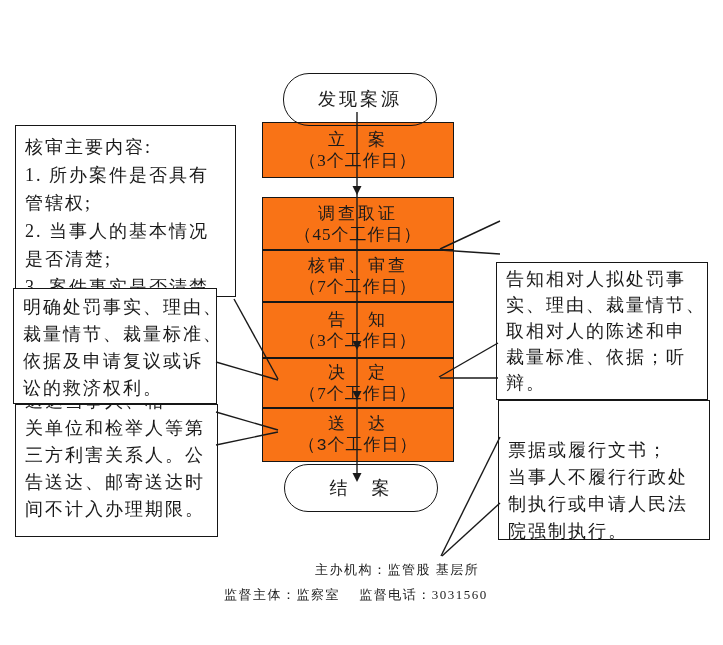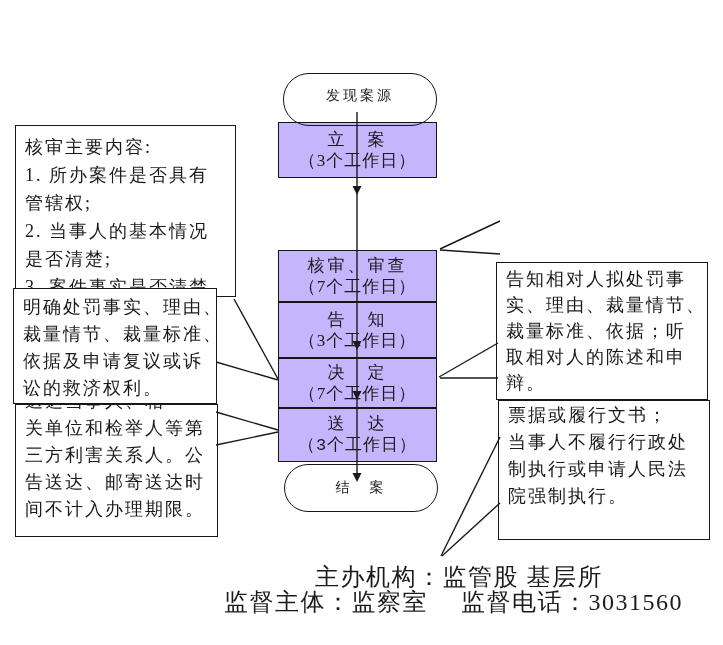--- a/index.html
+++ b/index.html
@@ -2,31 +2,31 @@
 <html><head>
 <meta charset="utf-8">
 <style>
   html,body{margin:0;padding:0;background:#ffffff;}
   #stage{
     position:relative;width:723px;height:645px;background:#ffffff;overflow:hidden;
     font-family:"Liberation Serif","DejaVu Serif",serif;color:#1a1a1a;
   }
   
   .flowbox{
-    position:absolute;left:278px;width:159px;box-sizing:border-box;
-    border:1.5px solid #161616;background:#c4b5fd;z-index:1;
+    position:absolute;left:262px;width:192px;box-sizing:border-box;
+    border:1.5px solid #161616;background:#f97316;z-index:1;
     display:flex;flex-direction:column;align-items:center;justify-content:center;
     font-size:17px;line-height:21px;
   }
   .flowbox .t{letter-spacing:3px;}
   .flowbox .d{letter-spacing:1px;}
   .stadium{
     position:absolute;box-sizing:border-box;border:1.5px solid #161616;
     background:transparent;z-index:4;display:flex;align-items:center;justify-content:center;
-    font-size:14px;letter-spacing:3px;
+    font-size:18px;letter-spacing:3px;
   }
   #start-shape{left:283px;top:73px;width:154px;height:53px;border-radius:26px;
     align-items:flex-start;padding-top:13px;}
   #end-shape{left:284px;top:464px;width:154px;height:48px;border-radius:24px;}
   #step-0{top:122px;height:56px;}
   #step-1{top:197px;height:53px;}
   #step-2{top:250px;height:52px;}
   #step-3{top:302px;height:56px;}
   #step-4{top:358px;height:50px;}
   #step-5{top:408px;height:54px;font-family:Liberation Mono, monospace;}
@@ -41,42 +41,46 @@
   #ann-l2{left:13px;top:288px;width:204px;height:116px;z-index:3;}
   #ann-l2 .inner{line-height:27px;}
   #ann-l3{left:15px;top:404px;width:203px;height:133px;z-index:2;}
   #ann-l3 .inner{line-height:27px;padding-top:0;}
   #ann-l3 .shift{margin-top:-17px;}
   #ann-r1{left:498px;top:133px;width:213px;height:129px;z-index:1;}
   #ann-r1 .inner{line-height:26px;padding-top:9px;}
   #ann-r2{left:496px;top:262px;width:212px;height:138px;z-index:3;}
   #ann-r2 .inner{line-height:26px;padding-top:3px;}
   #ann-r3{left:498px;top:400px;width:212px;height:140px;z-index:2;}
-  #ann-r3 .inner{line-height:27px;padding-top:8px;}
+  #ann-r3 .inner{line-height:27px;padding-top:16px;margin-top:27px;}
   #ann-r3 .shift{margin-top:-7px;}
   .ann-line{white-space:nowrap;font-family:Liberation Serif, serif;}
   
-  .footer-line{position:absolute;font-size:24px;letter-spacing:1.5px;white-space:nowrap;z-index:1;}
+  .footer-line{position:absolute;font-size:13px;letter-spacing:1.5px;white-space:nowrap;z-index:1;}
   #footer-1{left:315px;top:561px;}
   #footer-2{left:224px;top:586px;}
   
   #connectors{position:absolute;left:0;top:0;z-index:6;pointer-events:none;}
 </style>
 </head>
 <body>
 
 <div id="stage">
 
   <div class="stadium" id="start-shape">
     <span>发现案源</span>
   </div>
 
   <div class="flowbox" id="step-0">
     <div class="t">立　案</div>
     <div class="d">（3个工作日）</div>
+  </div>
+  <div class="flowbox" id="step-1">
+    <div class="t">调查取证</div>
+    <div class="d">（45个工作日）</div>
   </div>
   <div class="flowbox" id="step-2">
     <div class="t">核审、审查</div>
     <div class="d">（7个工作日）</div>
   </div>
   <div class="flowbox" id="step-3">
     <div class="t">告　知</div>
     <div class="d">（3个工作日）</div>
   </div>
   <div class="flowbox" id="step-4">
@@ -119,22 +123,22 @@
         <div class="ann-line">告送达、邮寄送达时</div>
         <div class="ann-line">间不计入办理期限。</div>
       </div>
     </div>
   </div>
 
   <div class="ann" id="ann-r2">
     <div class="inner">
       <div class="ann-line">告知相对人拟处罚事</div>
       <div class="ann-line">实、理由、裁量情节、</div>
+      <div class="ann-line">取相对人的陈述和申</div>
       <div class="ann-line">裁量标准、依据；听</div>
-      <div class="ann-line">取相对人的陈述和申</div>
       <div class="ann-line">辩。</div>
     </div>
   </div>
   <div class="ann" id="ann-r3">
     <div class="inner">
       <div class="shift">
         <div class="ann-line">票据或履行文书；</div>
         <div class="ann-line">当事人不履行行政处</div>
         <div class="ann-line">制执行或申请人民法</div>
         <div class="ann-line">院强制执行。</div>

